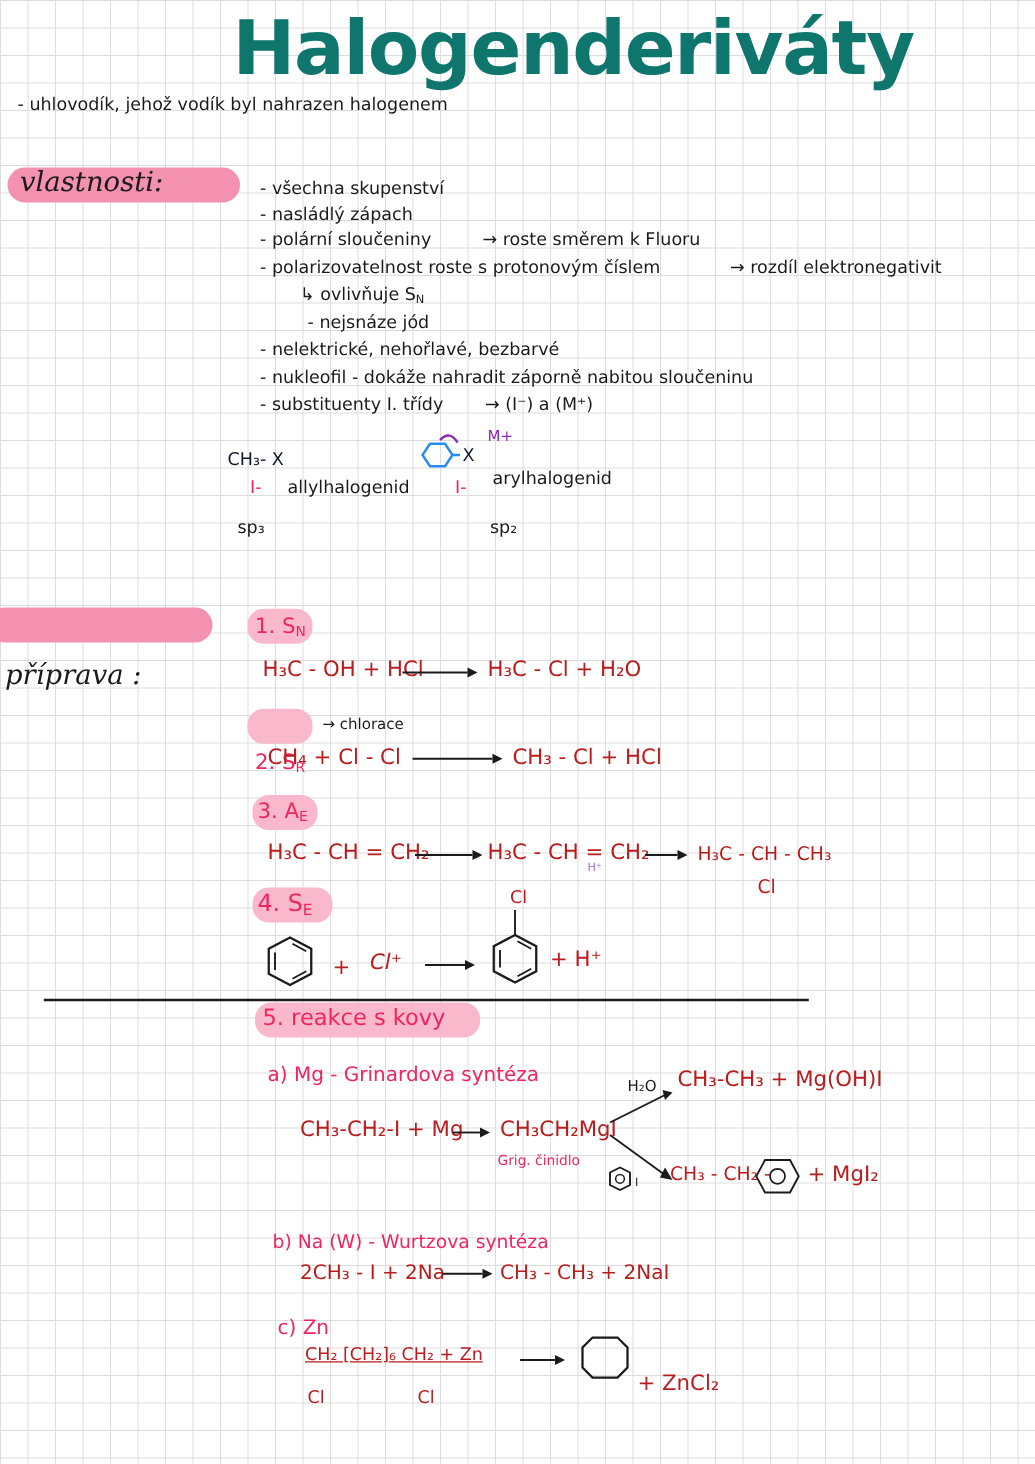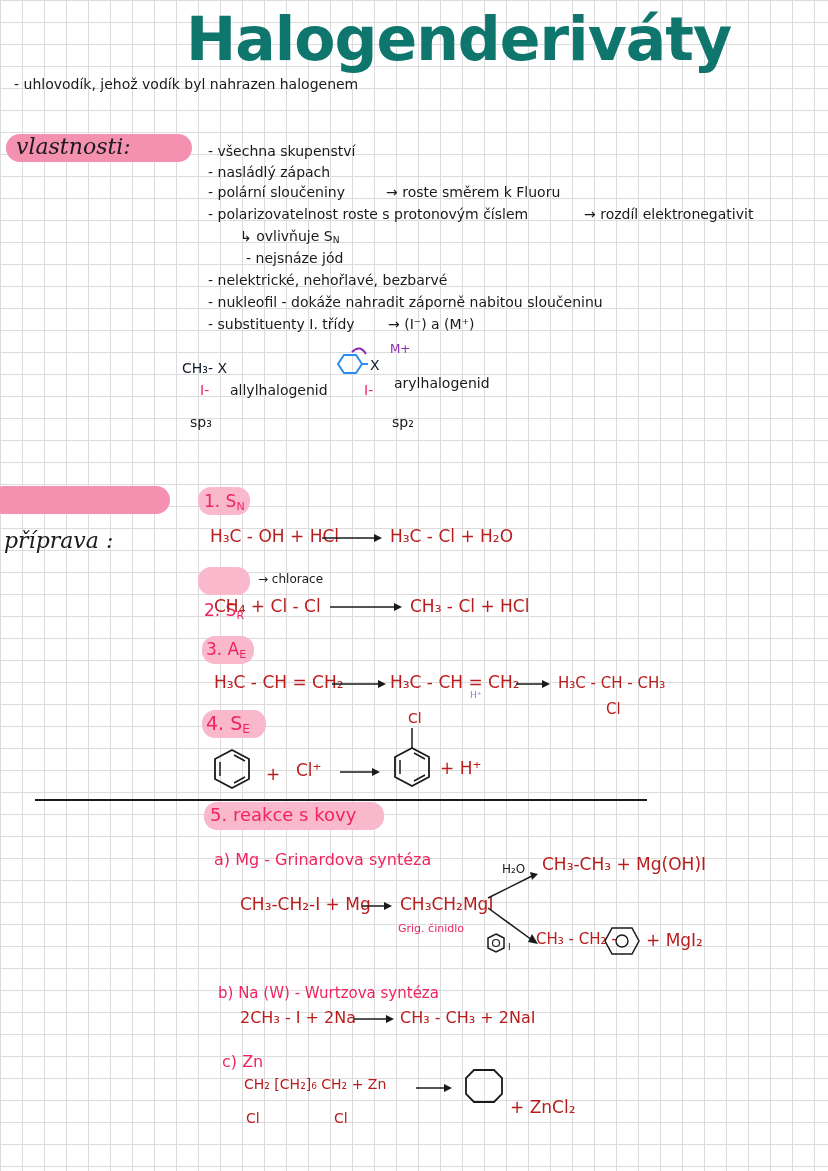--- a/index.html
+++ b/index.html
@@ -116,21 +116,21 @@
 
 <div class="pill-sm" style="left:202px;top:710px;width:64px;height:28px;"></div>
 <div class="abs hand pink" style="left:206px;top:712px;font-size:19px;"><span>4. S</span><sub>E</sub></div>
 <svg style="left:212px;top:748px;" width="40" height="42">
   <polygon points="20,2 37,11 37,31 20,40 3,31 3,11" fill="none" stroke="#1a1a1a" stroke-width="1.8"></polygon>
   <line x1="8" y1="14" x2="8" y2="28" stroke="#1a1a1a" stroke-width="1.5"></line>
   <line x1="22" y1="7" x2="33" y2="13" stroke="#1a1a1a" stroke-width="1.5"></line>
   <line x1="22" y1="35" x2="33" y2="29" stroke="#1a1a1a" stroke-width="1.5"></line>
 </svg>
 <div class="abs eq" style="left:266px;top:764px;">+</div>
-<div class="abs eq" style="left:296px;top:760px;">Cl⁺</div>
+<div class="abs eq" style="left:296px;top:760px;font-style:italic;">Cl⁺</div>
 <svg style="left:340px;top:768px;" width="40" height="10">
     <line x1="0" y1="4" x2="32" y2="4" stroke="#1a1a1a" stroke-width="1.5"></line>
     <polygon points="32,0 40,4 32,8" fill="#1a1a1a"></polygon>
   </svg>
 <div class="abs eq" style="left:408px;top:710px;font-size:14px;">Cl</div>
 <svg style="left:392px;top:728px;" width="40" height="62">
   <line x1="20" y1="0" x2="20" y2="20" stroke="#1a1a1a" stroke-width="1.5"></line>
   <polygon points="20,20 37,29 37,49 20,58 3,49 3,29" fill="none" stroke="#1a1a1a" stroke-width="1.8"></polygon>
   <line x1="8" y1="32" x2="8" y2="46" stroke="#1a1a1a" stroke-width="1.5"></line>
   <line x1="22" y1="25" x2="33" y2="31" stroke="#1a1a1a" stroke-width="1.5"></line>
@@ -173,21 +173,21 @@
 
 <div class="abs hand pink" style="left:218px;top:984px;font-size:15px;">b) Na (W) - Wurtzova syntéza</div>
 <div class="abs eq" style="left:240px;top:1008px;font-size:16px;">2CH₃ - I + 2Na</div>
 <svg style="left:354px;top:1015px;" width="40" height="10">
     <line x1="0" y1="4" x2="32" y2="4" stroke="#1a1a1a" stroke-width="1.5"></line>
     <polygon points="32,0 40,4 32,8" fill="#1a1a1a"></polygon>
   </svg>
 <div class="abs eq" style="left:400px;top:1008px;font-size:16px;">CH₃ - CH₃ + 2NaI</div>
 
 <div class="abs hand pink" style="left:222px;top:1052px;font-size:16px;">c) Zn</div>
-<div class="abs eq" style="left:244px;top:1076px;font-size:14px;">CH₂ [CH₂]₆ CH₂ + Zn</div>
+<div class="abs eq" style="left:244px;top:1076px;font-size:14px;text-decoration:underline;">CH₂ [CH₂]₆ CH₂ + Zn</div>
 <div class="abs eq" style="left:246px;top:1110px;font-size:14px;">Cl</div>
 <div class="abs eq" style="left:334px;top:1110px;font-size:14px;">Cl</div>
 <svg style="left:416px;top:1084px;" width="36" height="10">
     <line x1="0" y1="4" x2="28" y2="4" stroke="#1a1a1a" stroke-width="1.5"></line>
     <polygon points="28,0 36,4 28,8" fill="#1a1a1a"></polygon>
   </svg>
 <svg style="left:464px;top:1068px;" width="40" height="36">
   <polygon points="10,2 30,2 38,10 38,26 30,34 10,34 2,26 2,10" fill="none" stroke="#1a1a1a" stroke-width="1.8"></polygon>
 </svg>
 <div class="abs eq" style="left:510px;top:1097px;">+ ZnCl₂</div>

